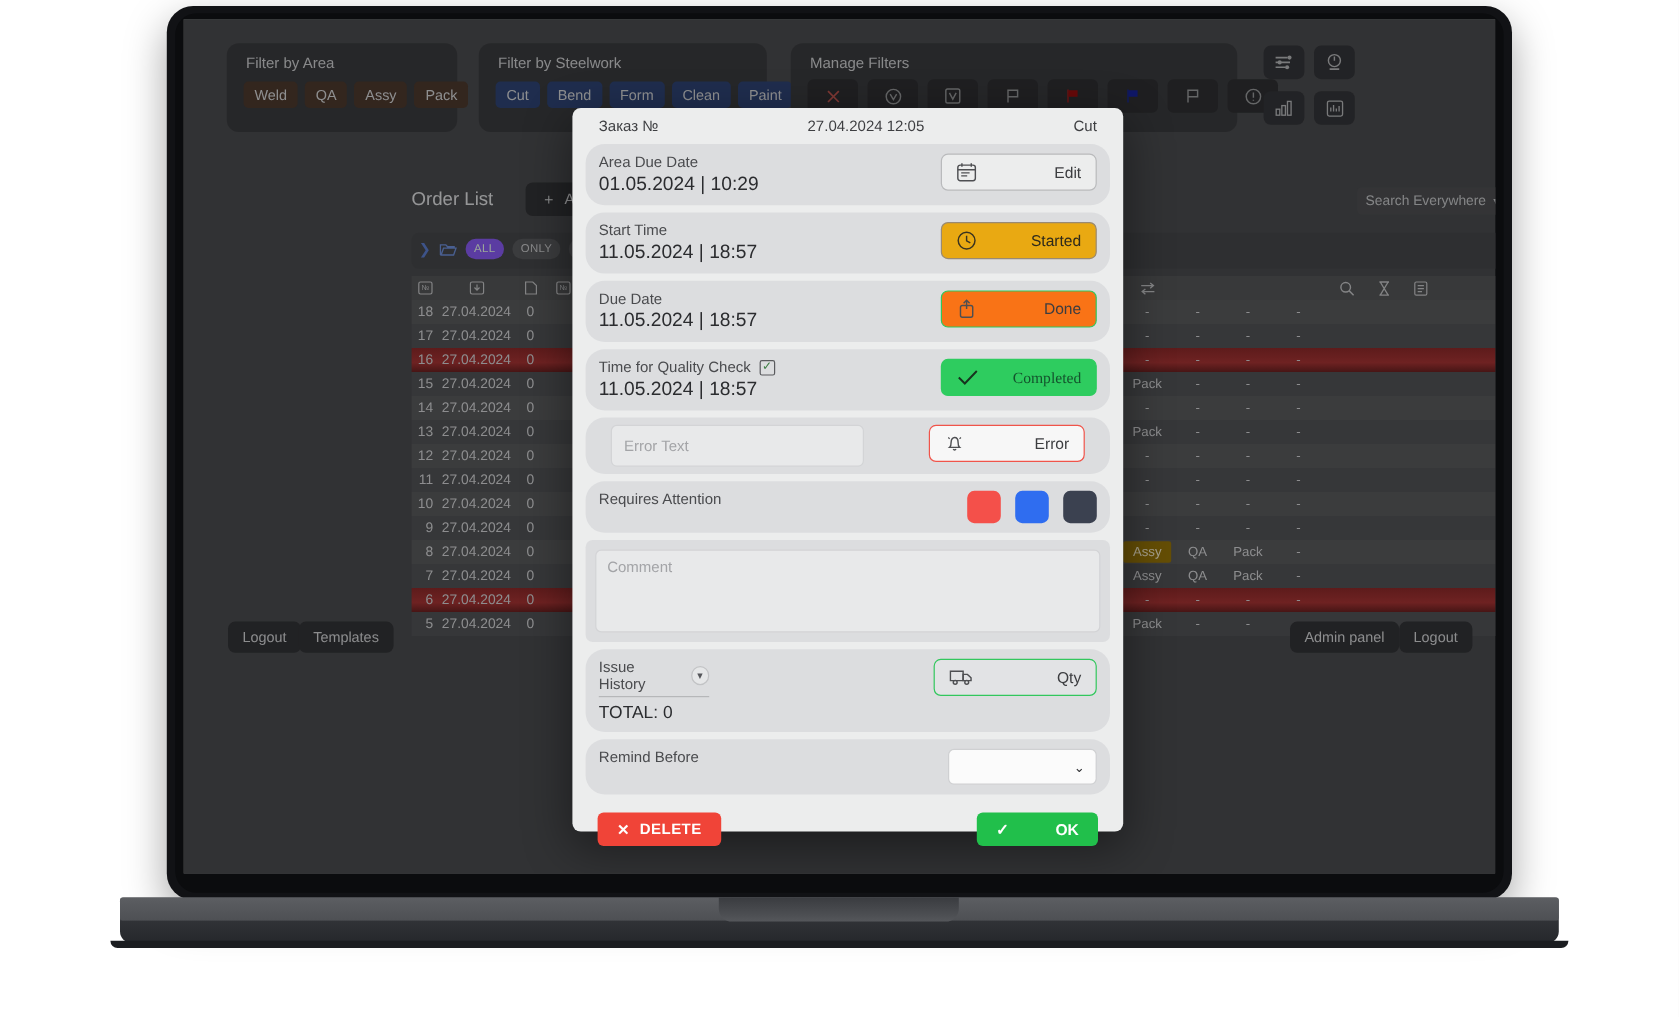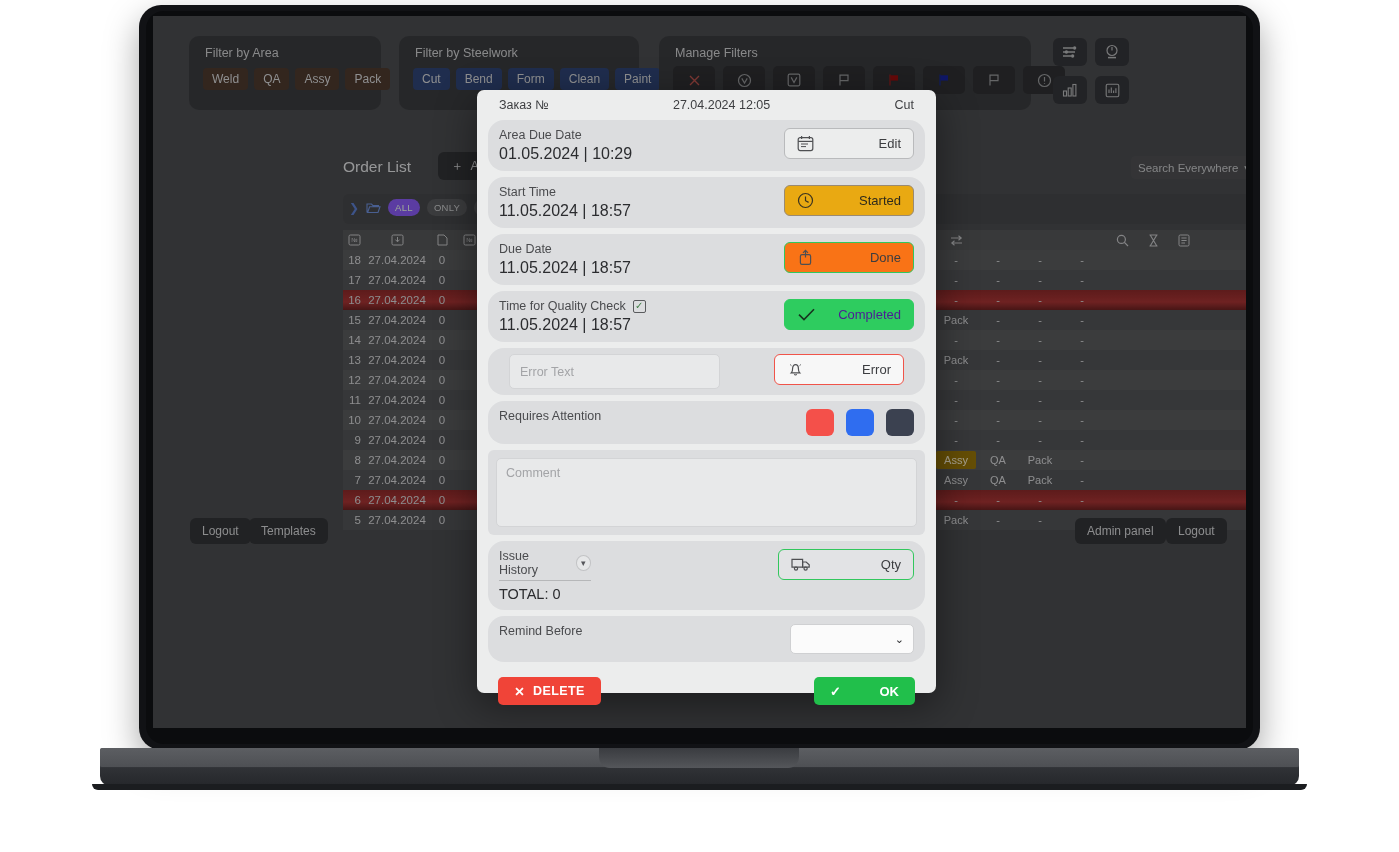--- a/index.html
+++ b/index.html
@@ -187,21 +187,21 @@
 
   .act {
     width: 130px; height: 31px; border-radius: 6px;
     display: flex; align-items: center; padding: 0 12px;
     font-size: 13px; justify-content: space-between;
     background: #eceded; border: 1px solid #b9babc; color: #3c3d40;
   }
   .act .lbl { flex: 1; text-align: right; }
   .act.started { background: #e9a912; border-color: #9a8a72; color: #2e2a1c; }
   .act.done { border-color: #32c75d; background: #f97316; }
-  .act.completed { background: #2ecc5f; border-color: #2ecc5f; color: #4c1d95; }
+  .act.completed { background: #2ecc5f; border-color: #2ecc5f; color: #14532d; font-family: Liberation Serif, serif; }
   .act.error { border-color: #f0544a; background: #f7f7f7; }
   .act.qty { border-color: #32c75d; background: #e2e3e5; width: 136px; }
 
   .err-input {
     flex: 1; height: 35px; background: #e8e9ea;
     border: 1px solid #d3d4d6; border-radius: 5px;
     display: flex; align-items: center; padding: 0 10px;
     font-size: 12.5px; color: #a3a4a7; margin-right: 14px;
   }
 

